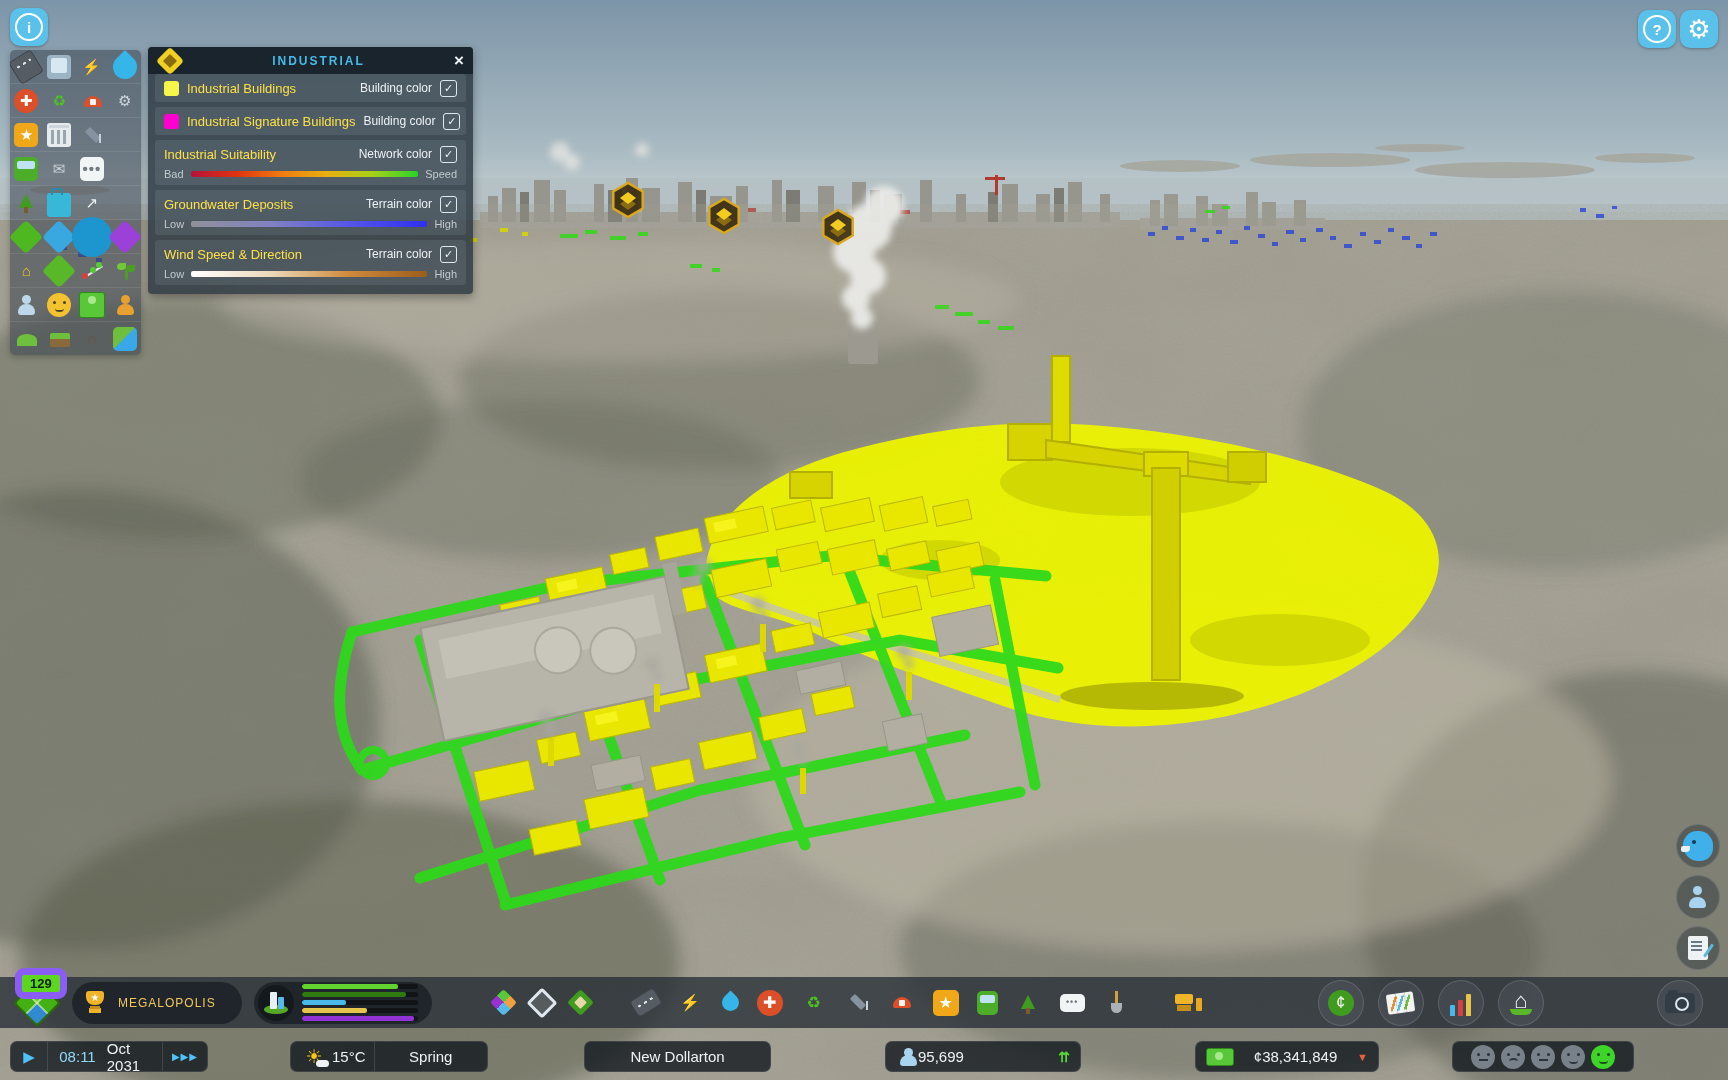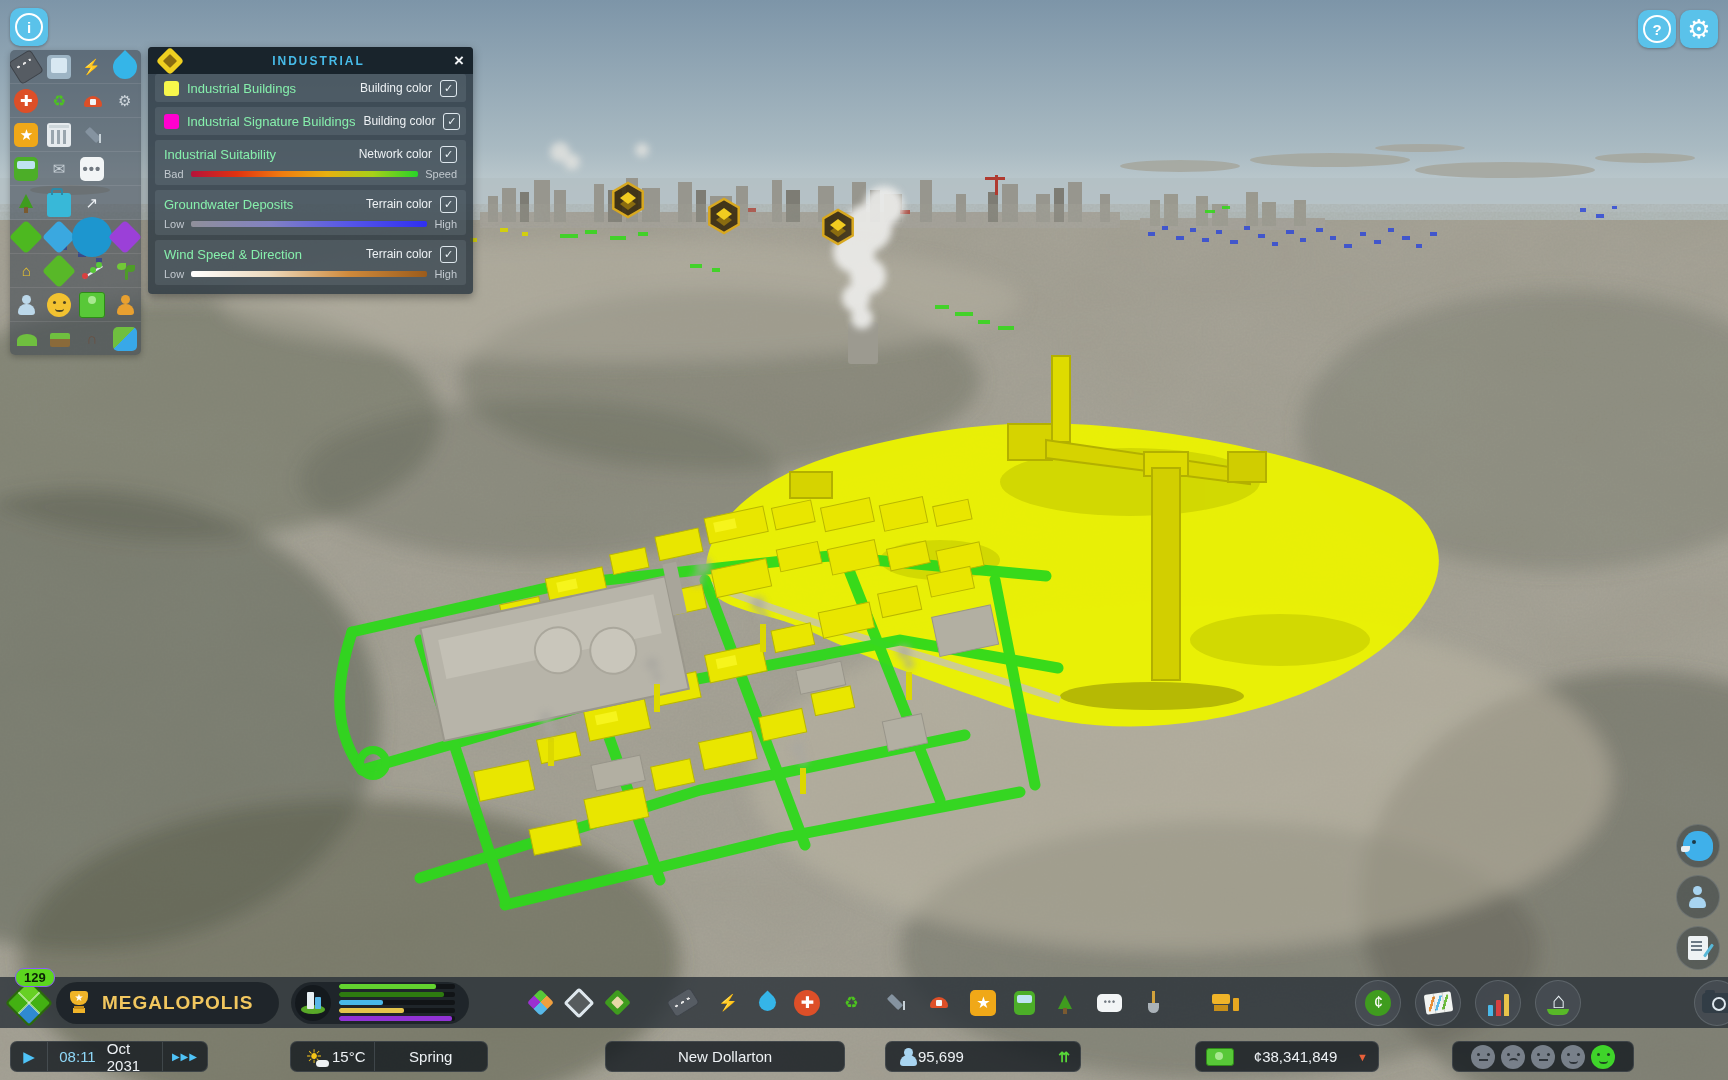--- a/index.html
+++ b/index.html
@@ -144,40 +144,40 @@
   #legend{position:absolute;left:148px;top:47px;width:325px;background:rgba(42,54,64,.82);border-radius:4px;
       padding-bottom:4px;box-shadow:0 3px 10px rgba(0,0,0,.35)}
   .lg-head{height:27px;background:rgba(22,32,40,.9);border-radius:4px 4px 0 0;display:flex;align-items:center;padding:0 9px;}
   .lg-head .ic{width:20px;height:20px}
   .lg-title{flex:1;text-align:center;color:#47bbe8;font-weight:bold;font-size:12px;letter-spacing:2px}
   .lg-close{color:#f2f5f7;font-size:17px;font-weight:bold;cursor:pointer;line-height:1}
   .lg-section{color:#fff;font-weight:bold;font-size:13px;letter-spacing:.5px;padding:8px 10px 7px}
   .lg-row{margin:0 7px 5px;background:rgba(150,160,170,.18);border-radius:3px;padding:5px 9px}
   .lg-top{display:flex;align-items:center;gap:8px;height:18px}
   .swatch{width:15px;height:15px;border-radius:3px;flex:none}
-  .lg-label{color:#86efac;font-size:13px;white-space:nowrap}
+  .lg-label{color:#fde047;font-size:13px;white-space:nowrap}
   .lg-val{color:#edf1f4;font-size:12px;margin-left:auto;white-space:nowrap}
   .cb{width:15px;height:15px;border:1.5px solid #dfe8ee;border-radius:3px;color:#eef6fa;font-size:11px;
       display:flex;align-items:center;justify-content:center;flex:none}
   .lg-gline{display:flex;align-items:center;gap:7px;margin-top:5px;color:#c2c9cf;font-size:11px}
   .gbar{flex:1;height:6px;border-radius:2px}
 
   
   #rf{position:absolute;right:8px;top:824px;display:flex;flex-direction:column;gap:7px}
   #rf .ringwrap{width:42px;height:42px;background:rgba(40,48,56,.45);margin:0}
 
   
   #toolbar{position:absolute;left:0;right:0;top:977px;height:51px;background:rgba(38,46,54,.78);
       display:flex;align-items:center;padding:0 0 0 12px;box-sizing:border-box}
   .ms{position:relative;width:50px;height:44px;margin-right:10px;display:flex;align-items:center;justify-content:center}
   .ms-lv{position:absolute;top:-13px;left:3px;background:#5cd61f;color:#0c2206;font-weight:bold;font-size:13px;
-      padding:1px 8px;border-radius:9px;border:1px solid #8b5cf6;z-index:2}
+      padding:1px 8px;border-radius:9px;border:7px solid #8b5cf6;z-index:2}
   .pill{background:rgba(16,22,28,.62);border-radius:21px;height:42px;display:flex;align-items:center}
   .trophy-pill{padding:0 26px 0 10px;gap:10px;margin-right:12px}
-  .city-title{color:#f2c75f;font-weight:bold;font-size:19px;letter-spacing:1px}
+  .city-title{color:#f2c75f;font-weight:normal;font-size:12px;letter-spacing:1px}
   .demand-pill{padding:0 14px 0 4px;gap:8px}
   .demand-badge{width:36px;height:36px;border-radius:50%;background:rgba(10,14,18,.5);display:flex;align-items:center;justify-content:center}
   #demand-bars{width:116px;display:flex;flex-direction:column;gap:3px}
   .dbar{height:5px;border-radius:2px;background:rgba(0,0,0,.45);overflow:hidden}
   .dbar span{display:block;height:100%;border-radius:2px}
   .tb-group{display:flex;align-items:center}
   .tb-group .ic{margin:0 9px}
   #g-zones{margin-left:53px}
   #g-services{margin-left:24px}
   #g-dozer{margin-left:26px}
@@ -192,21 +192,21 @@
   .play{width:40px;height:100%;display:flex;align-items:center;justify-content:center;color:#4fc3f7;
       font-size:15px;border-right:1px solid rgba(140,150,160,.25)}
   .t-time{color:#8fd8f8;margin-left:11px}
   .t-date{margin-left:11px}
   .ffwd{margin-left:auto;color:#4fc3f7;font-size:10px;letter-spacing:1px;height:100%;display:flex;
       align-items:center;padding:0 9px;border-left:1px solid rgba(140,150,160,.25)}
   #p-weather{left:290px;width:198px}
   .wx-left{display:flex;align-items:center;gap:5px;padding:0 8px 0 10px}
   .vdiv{width:1px;height:100%;background:rgba(140,150,160,.25)}
   .season{flex:1;text-align:center}
-  #p-city{left:605px;width:240px;justify-content:center}
+  #p-city{left:584px;width:187px;justify-content:center}
   #p-pop{left:885px;width:196px;padding:0 10px}
   #p-pop .num{flex:1;text-align:left}
   .trend-up{color:#58d838;font-size:14px;font-weight:bold}
   #p-money{left:1195px;width:184px;padding:0 10px}
   #p-money .num{flex:1;text-align:center}
   .trend-down{color:#e8603a;font-size:11px}
   #p-faces{left:1452px;width:182px;justify-content:center;gap:6px}
   #p-faces .ic{width:24px;height:24px}
 </style>
 </head>

